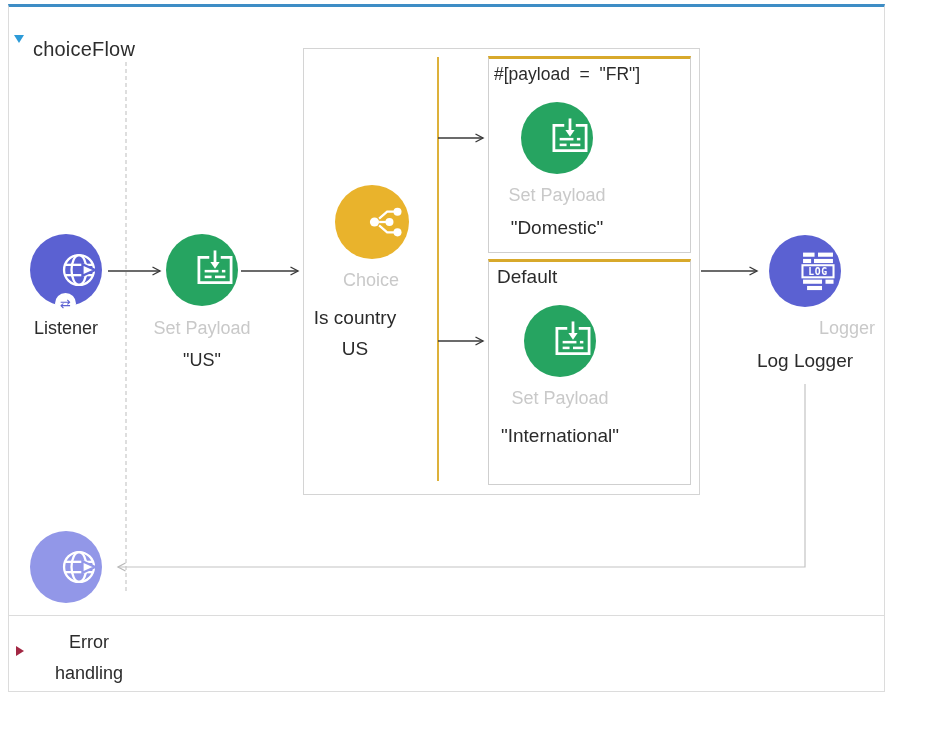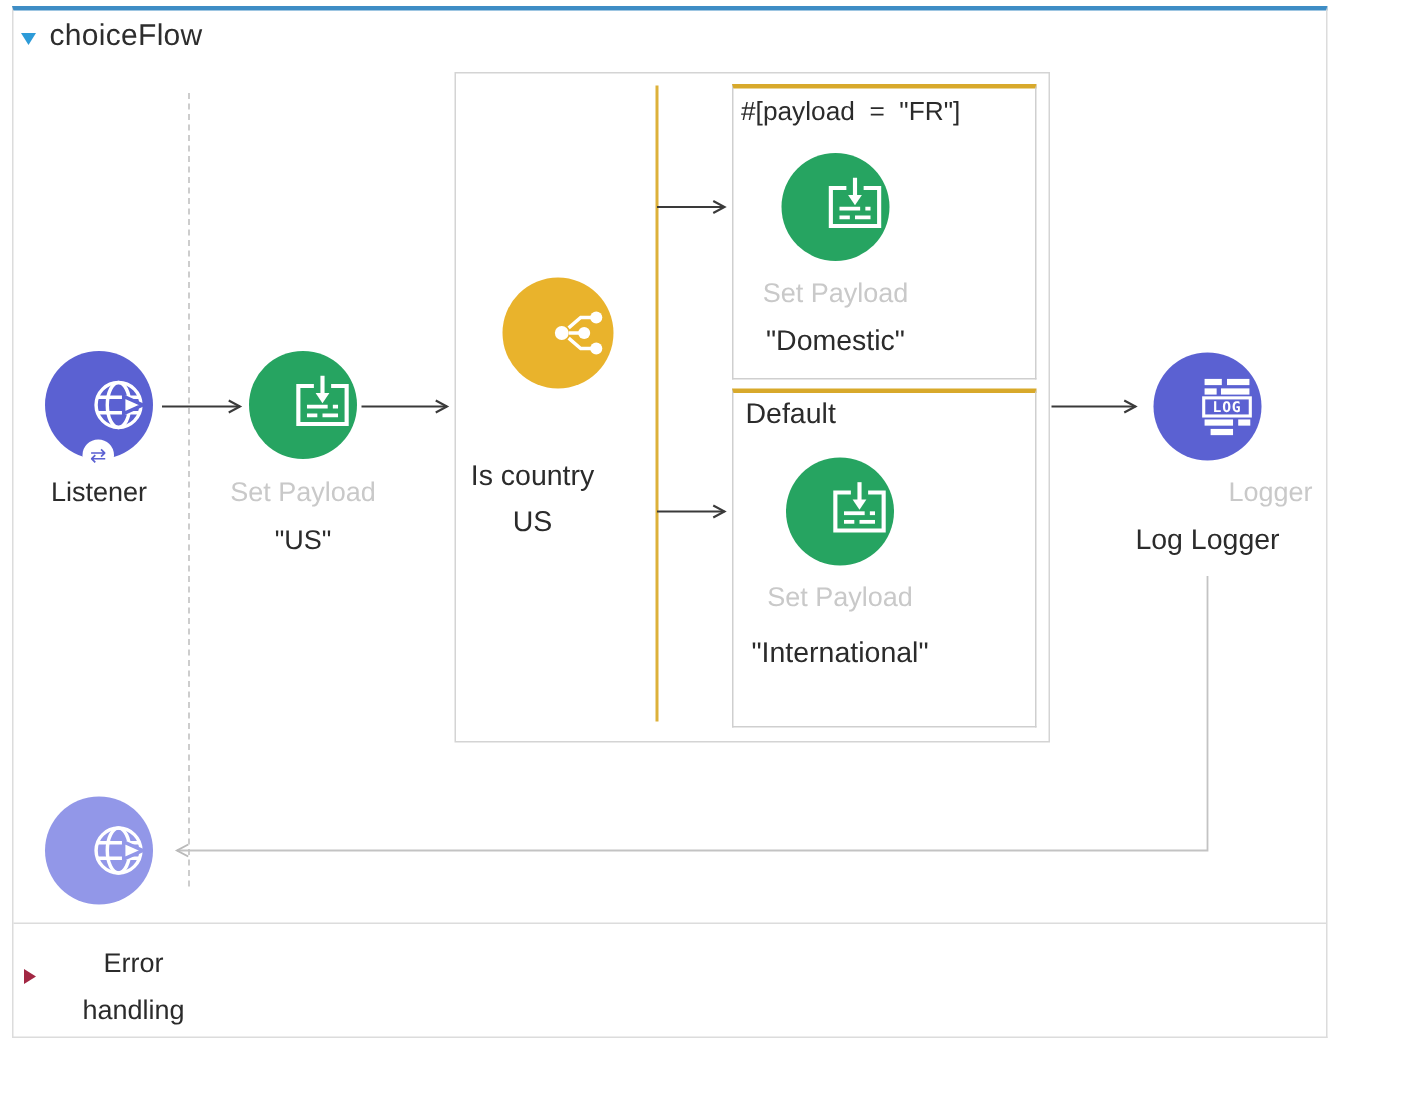--- a/index.html
+++ b/index.html
@@ -8,21 +8,21 @@
     font-family:"Liberation Sans","DejaVu Sans",sans-serif;overflow:hidden;
   }
   
   .flow-box{
     position:absolute;left:8px;top:4px;width:877px;height:688px;
     background:#fff;border:1px solid #dcdcdc;border-top:3px solid #3e8dc5;
     box-sizing:border-box;
   }
   .flow-title{position:absolute;left:14px;top:13px;display:flex;align-items:center;gap:9px;}
   .caret-down{width:0;height:0;border-left:5px solid transparent;border-right:5px solid transparent;border-top:8px solid #2d9bd8;margin-top:3px;}
-  .flow-title-text{font-size:20px;color:#2d2d2d;letter-spacing:0.2px;}
+  .flow-title-text{font-size:20px;color:#2d2d2d;letter-spacing:0.2px;margin-top:25px;}
   
   .scope-box{position:absolute;left:303px;top:48px;width:397px;height:447px;border:1px solid #d4d4d4;background:#fff;box-sizing:border-box;}
   .branch-box{position:absolute;width:203px;background:#fff;border:1px solid #cfcfcf;border-top:3px solid #d8a92b;box-sizing:border-box;}
   .branch-when{left:488px;top:56px;height:197px;}
   .branch-default{left:488px;top:259px;height:226px;}
   
   .error-strip-divider{position:absolute;left:9px;top:615px;width:875px;height:1px;background:#dcdcdc;}
   .caret-right{position:absolute;left:16px;top:646px;width:0;height:0;border-top:5px solid transparent;border-bottom:5px solid transparent;border-left:8px solid #a22743;}
   
   .node-circle{position:absolute;width:72px;height:72px;border-radius:50%;display:flex;align-items:center;justify-content:flex-end;}
@@ -117,20 +117,21 @@
           <path d="M-6 3 L1 9 L7 9"></path>
       </g>
       <g fill="#fff">
         <circle cx="-10" cy="0" r="4"></circle>
           <circle cx="3" cy="0" r="3.5"></circle>
         <circle cx="10" cy="-9" r="3.5"></circle>
           <circle cx="10" cy="9" r="3.5"></circle>
       </g>
     </svg>
   </div>
+  <div class="lbl gray" style="left:291px;top:270px;width:160px;">Choice</div>
   <div class="lbl wrap31" style="left:302px;top:302px;width:106px;font-size:19px;">Is country US</div>
 
   <div class="expr">#[payload  =  "FR"]</div>
   <div class="node-circle green" style="left:521px;top:102px;">
     <svg width="46" height="46" viewBox="-20 -20 40 40">
       <path d="M -5 -11 H -14 V 11 H 14 V -11 H 5" fill="none" stroke="#fff" stroke-width="2.4"></path>
       <line x1="0" y1="-17" x2="0" y2="-6" stroke="#fff" stroke-width="2.4"></line>
       <polygon points="-4,-7 4,-7 0,-1" fill="#fff"></polygon>
       <g stroke="#fff" stroke-width="2.2">
         <line x1="-9" y1="1" x2="3" y2="1"></line>

